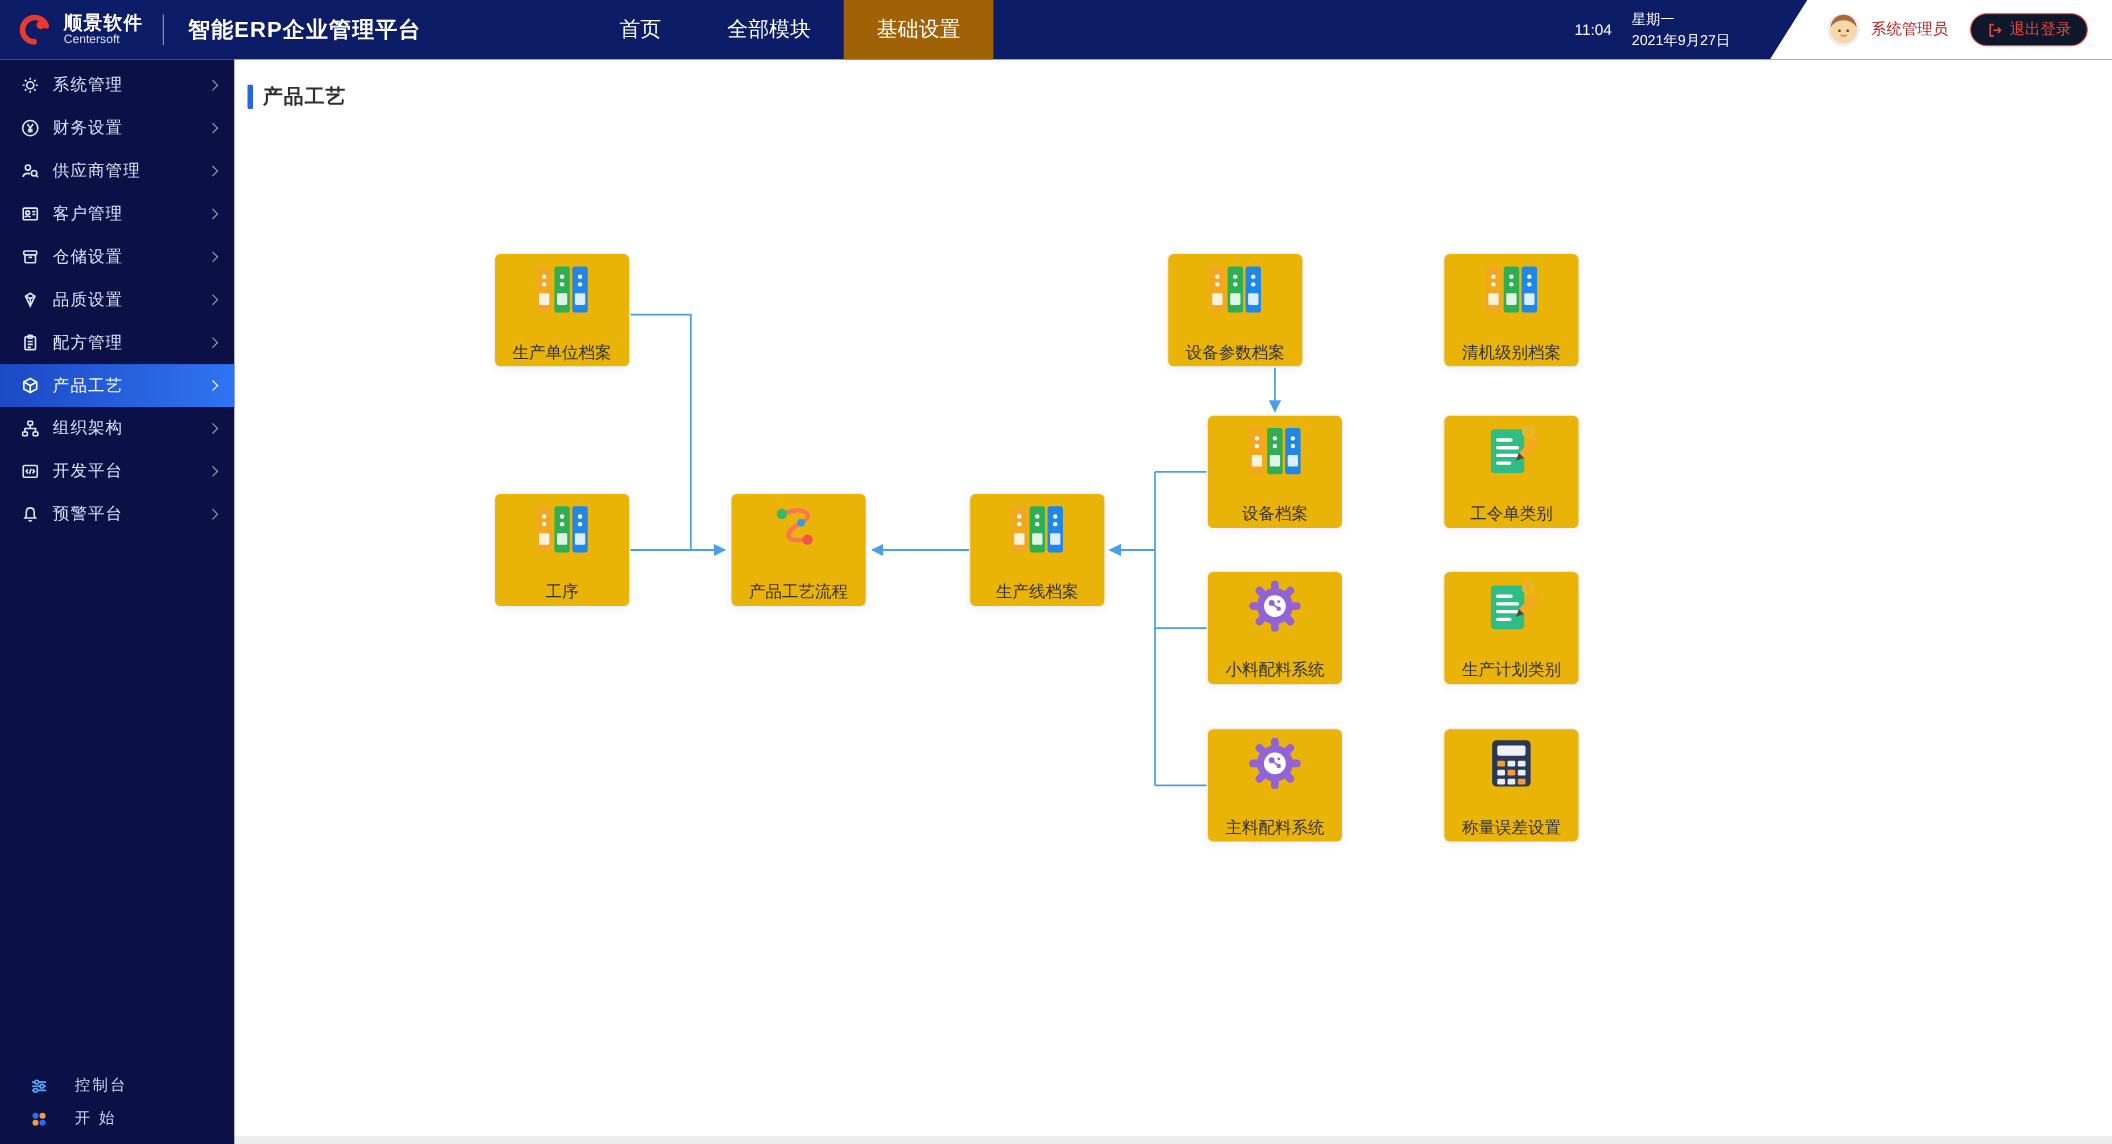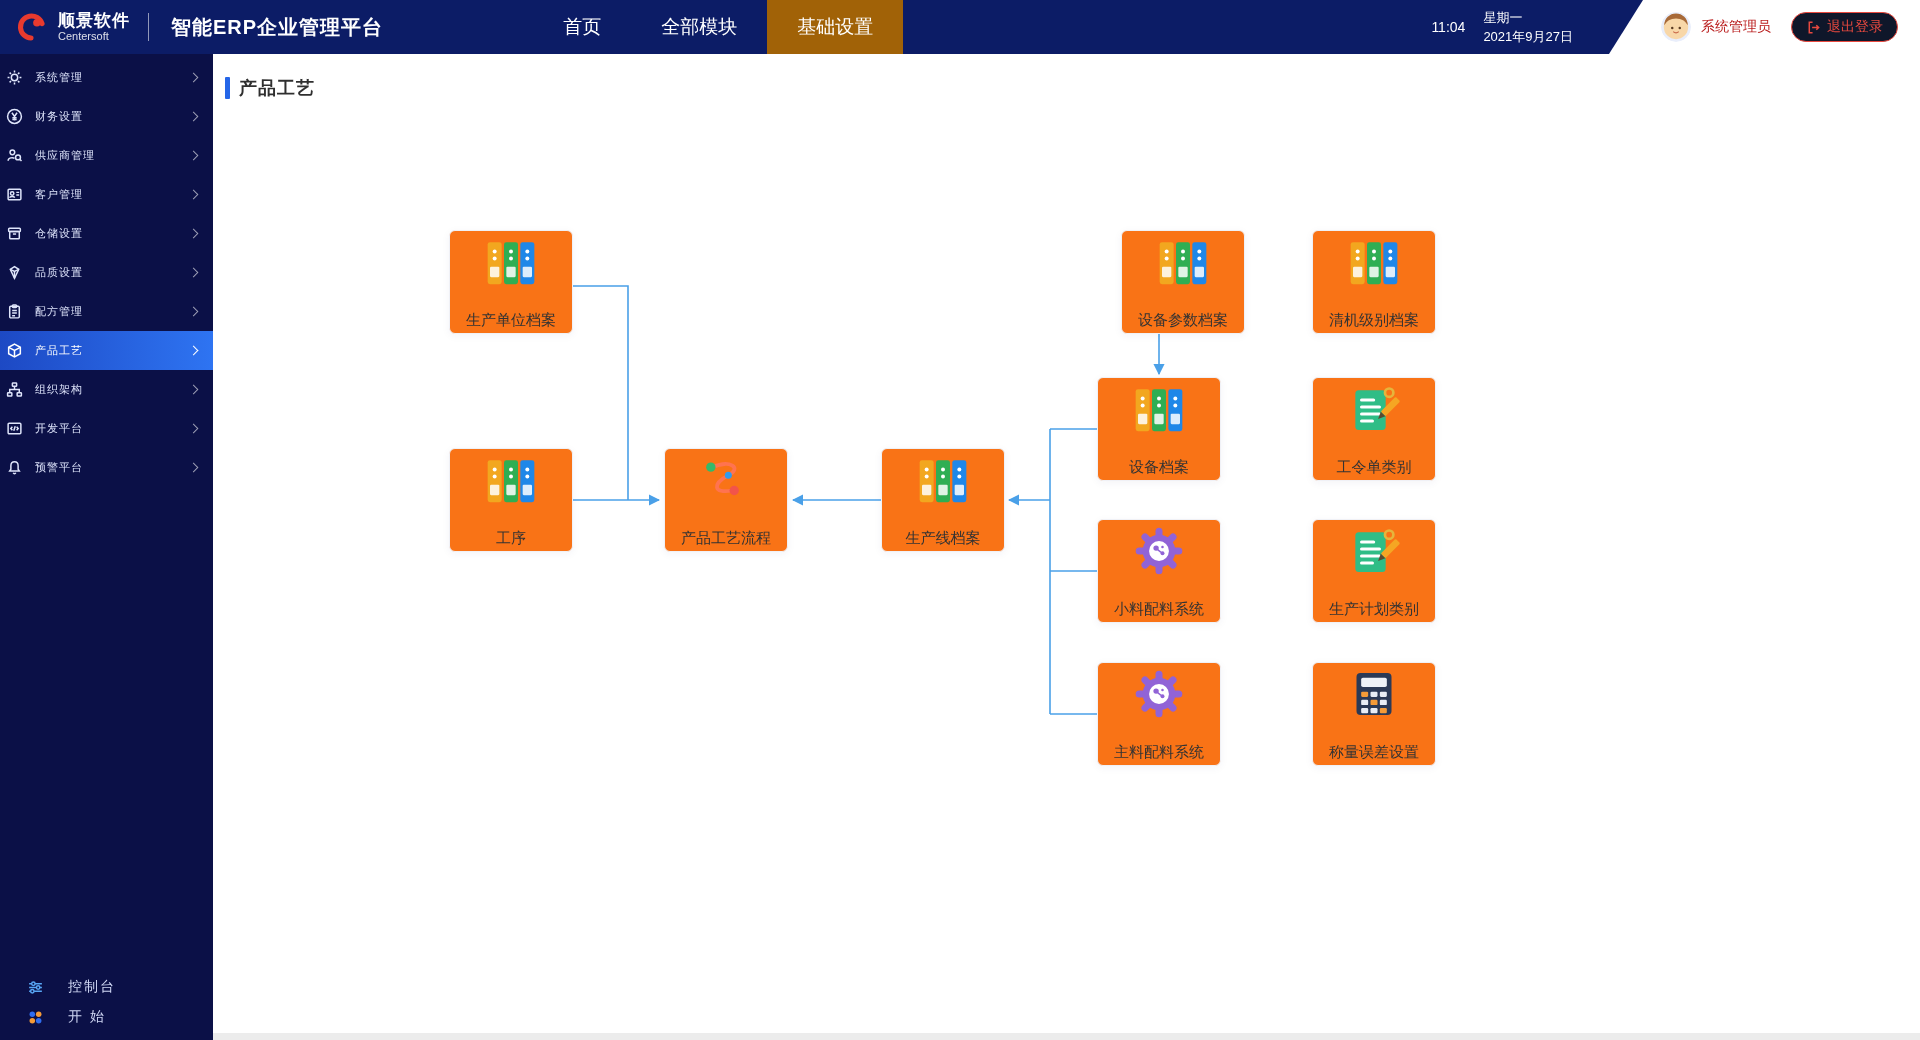--- a/index.html
+++ b/index.html
@@ -30,22 +30,22 @@
   .avatar { width:30px; height:30px; border-radius:50%; overflow:hidden; flex:0 0 auto;
     cursor:pointer; }
   .h-username { font-size:14px; color:#b91c1c; margin-right:10px; }
   .logout { display:flex; align-items:center; gap:6px; background:#0f172a;
     border:1px solid #e8493f; color:#e8493f; border-radius:16px; padding:5px 14px;
     font-size:14px; cursor:pointer; font-family:inherit; }
 
   
   .sidebar { position:absolute; left:0; top:54px; width:213px; height:986px;
     background:#0b1047; z-index:10; padding-top:4px; }
-  .side-item { height:39px; display:flex; align-items:center; padding:0 16px 0 5px;
-    color:#dde3fa; font-size:11px; cursor:pointer; gap:12px; }
+  .side-item { height:39px; display:flex; align-items:center; padding:0 16px 0 18px;
+    color:#dde3fa; font-size:15px; cursor:pointer; gap:12px; }
   .side-item.active { background:linear-gradient(90deg,#1d49c4 0%,#2e74f2 100%); color:#fff; }
   .sicon { width:18px; height:18px; display:flex; align-items:center; justify-content:center;
     flex:0 0 auto; }
   .slabel { flex:1; letter-spacing:1px; }
   .chev { width:7px; height:7px; border-right:1.6px solid rgba(255,255,255,.6);
     border-top:1.6px solid rgba(255,255,255,.6); transform:rotate(45deg); flex:0 0 auto; }
   .side-item.active .chev { border-color:#fff; }
   .side-footer { position:absolute; left:0; bottom:8px; width:213px; }
   .sf-item { height:30px; display:flex; align-items:center; gap:24px; padding-left:26px;
     color:#cfd6f3; font-size:14px; cursor:pointer; letter-spacing:2px; }
@@ -53,21 +53,21 @@
   
   .main { position:absolute; left:213px; top:54px; width:1707px; height:986px;
     background:#fff; overflow:hidden; }
   .page-title-wrap { position:absolute; left:12px; top:22px; display:flex;
     align-items:center; gap:9px; }
   .title-accent { width:5px; height:22px; background:#2566e8; border-radius:1px; }
   .page-title { font-size:18px; font-weight:bold; color:#2f2f2f; letter-spacing:1px; }
 
   .connectors { position:absolute; left:0; top:0; pointer-events:none; }
 
-  .node { position:absolute; width:124px; height:104px; background:#f97316;
+  .node { position:absolute; width:124px; height:104px; background:#eab308;
     border:1px solid #f0f1f6; border-radius:6px; box-shadow:0 2px 8px rgba(30,40,90,.05);
     display:flex; flex-direction:column; align-items:center; justify-content:center;
     gap:21px; cursor:pointer; }
   .node svg.nicon { width:56px; height:56px; }
   .nlabel { font-size:15px; color:#333; white-space:nowrap; }
 
   .bottom-scroll { position:absolute; left:0; bottom:0; width:1707px; height:7px;
     background:#ececec; cursor:pointer; }
 </style>
 </head>
@@ -394,21 +394,21 @@
     <span class="nlabel">产品工艺流程</span>
   </div>
 
   <div class="node" style="left:668px;top:394px">
     <svg class="nicon">
         <use href="#ic-binder"></use>
       </svg>
     <span class="nlabel">生产线档案</span>
   </div>
 
-  <div class="node" style="left:908px;top:176px">
+  <div class="node" style="left:848px;top:176px">
     <svg class="nicon">
         <use href="#ic-binder"></use>
       </svg>
     <span class="nlabel">设备参数档案</span>
   </div>
 
   <div class="node" style="left:884px;top:323px">
     <svg class="nicon">
         <use href="#ic-binder"></use>
       </svg>

